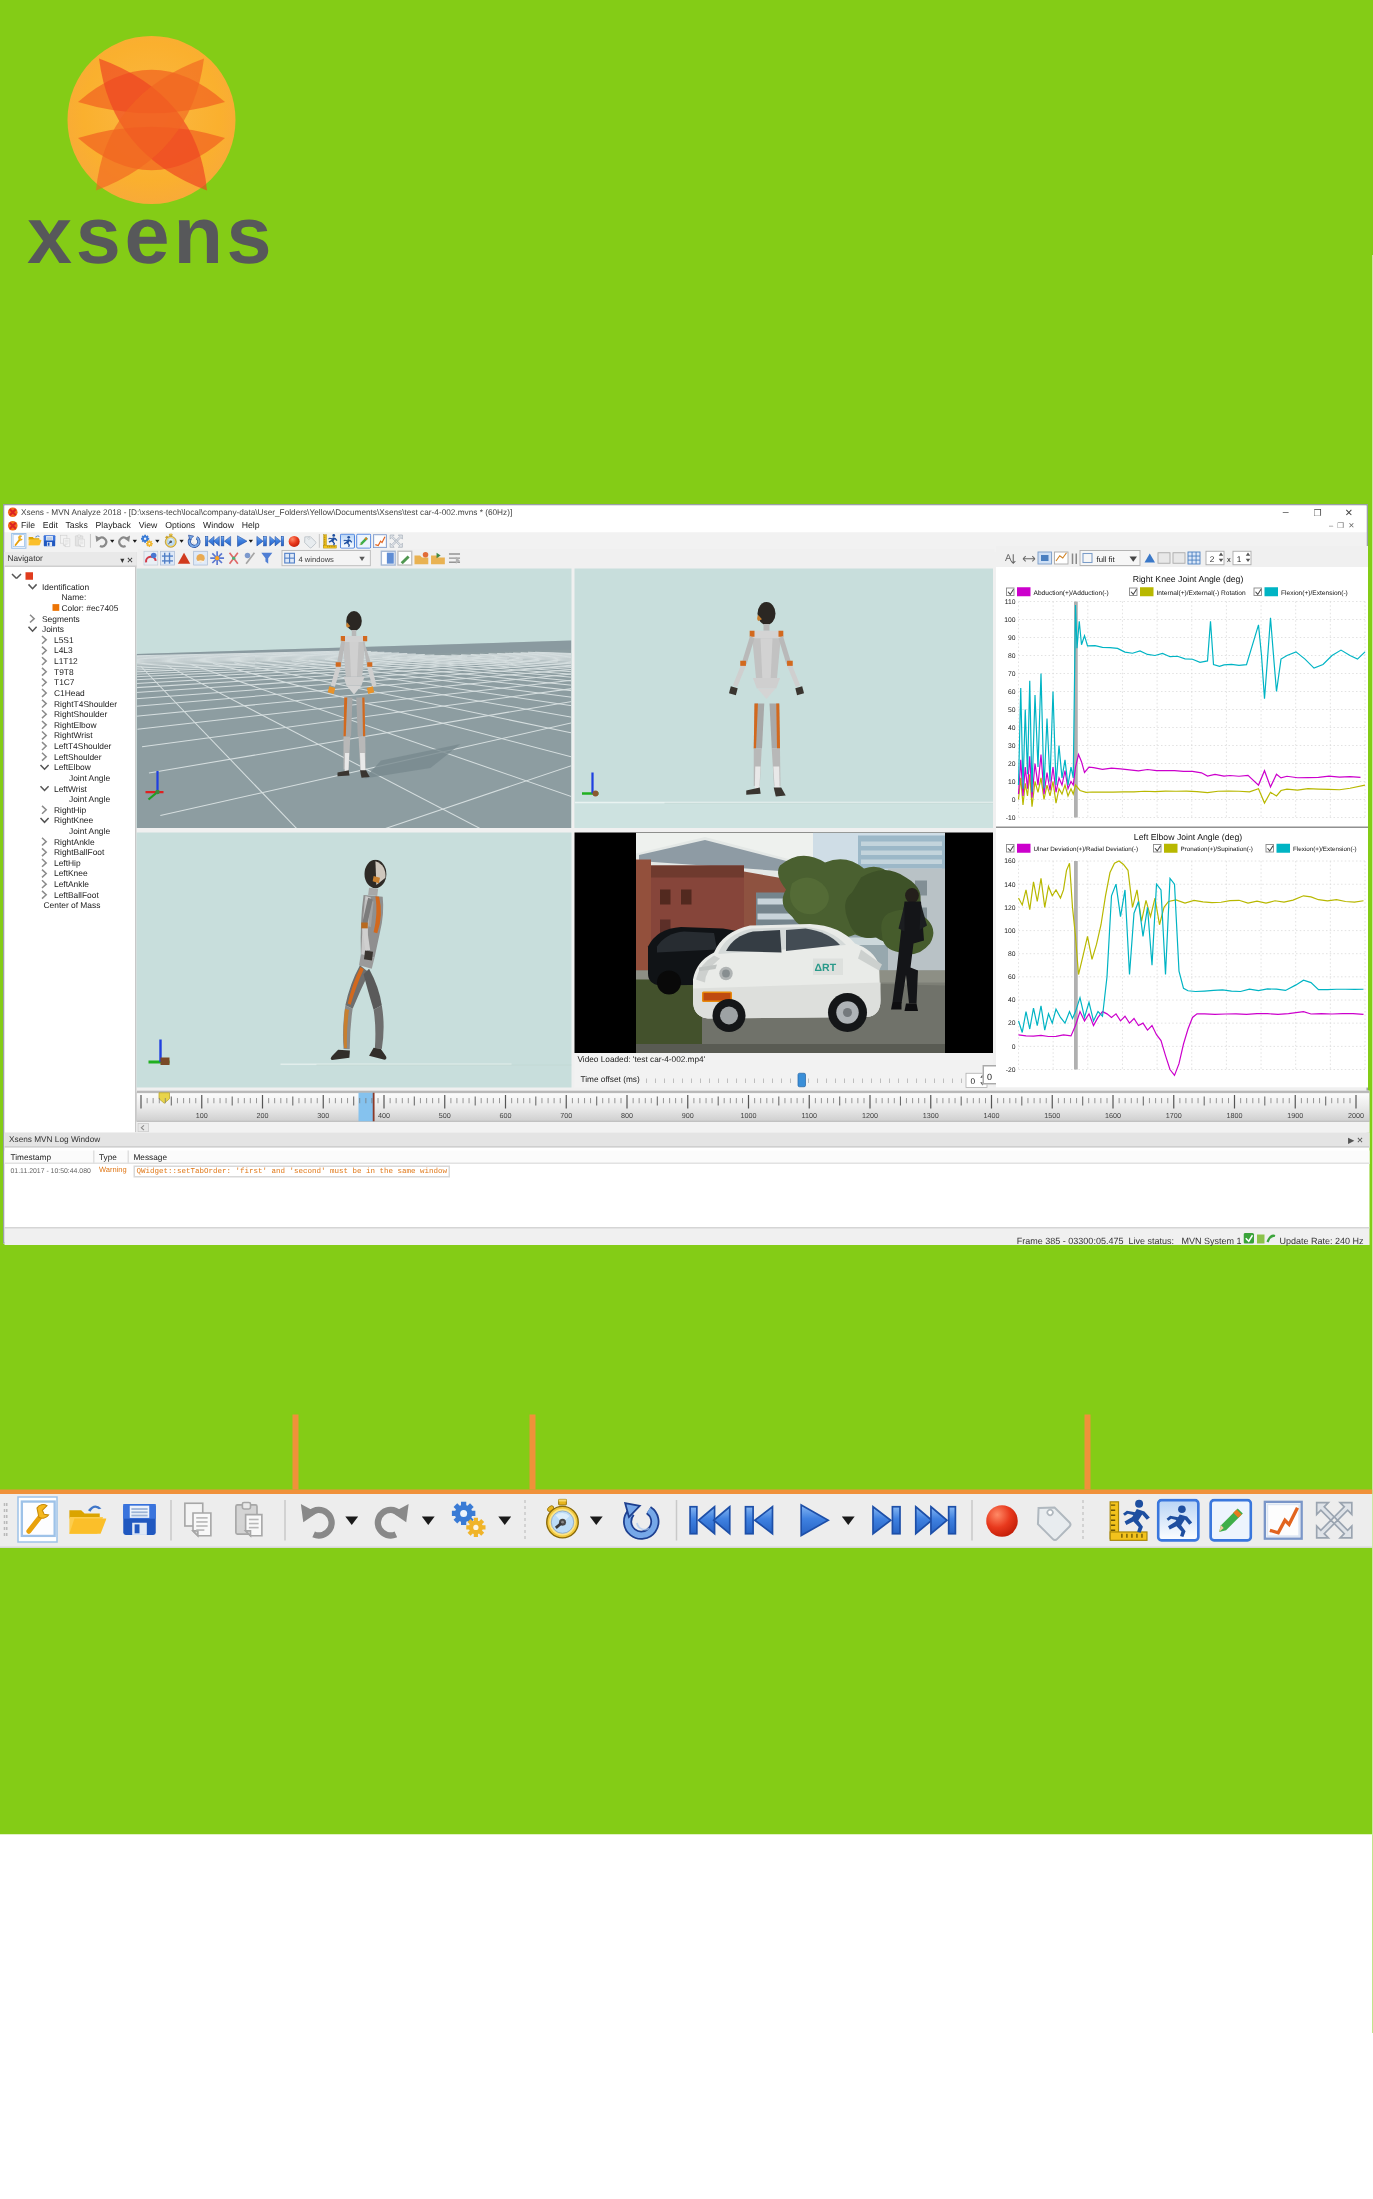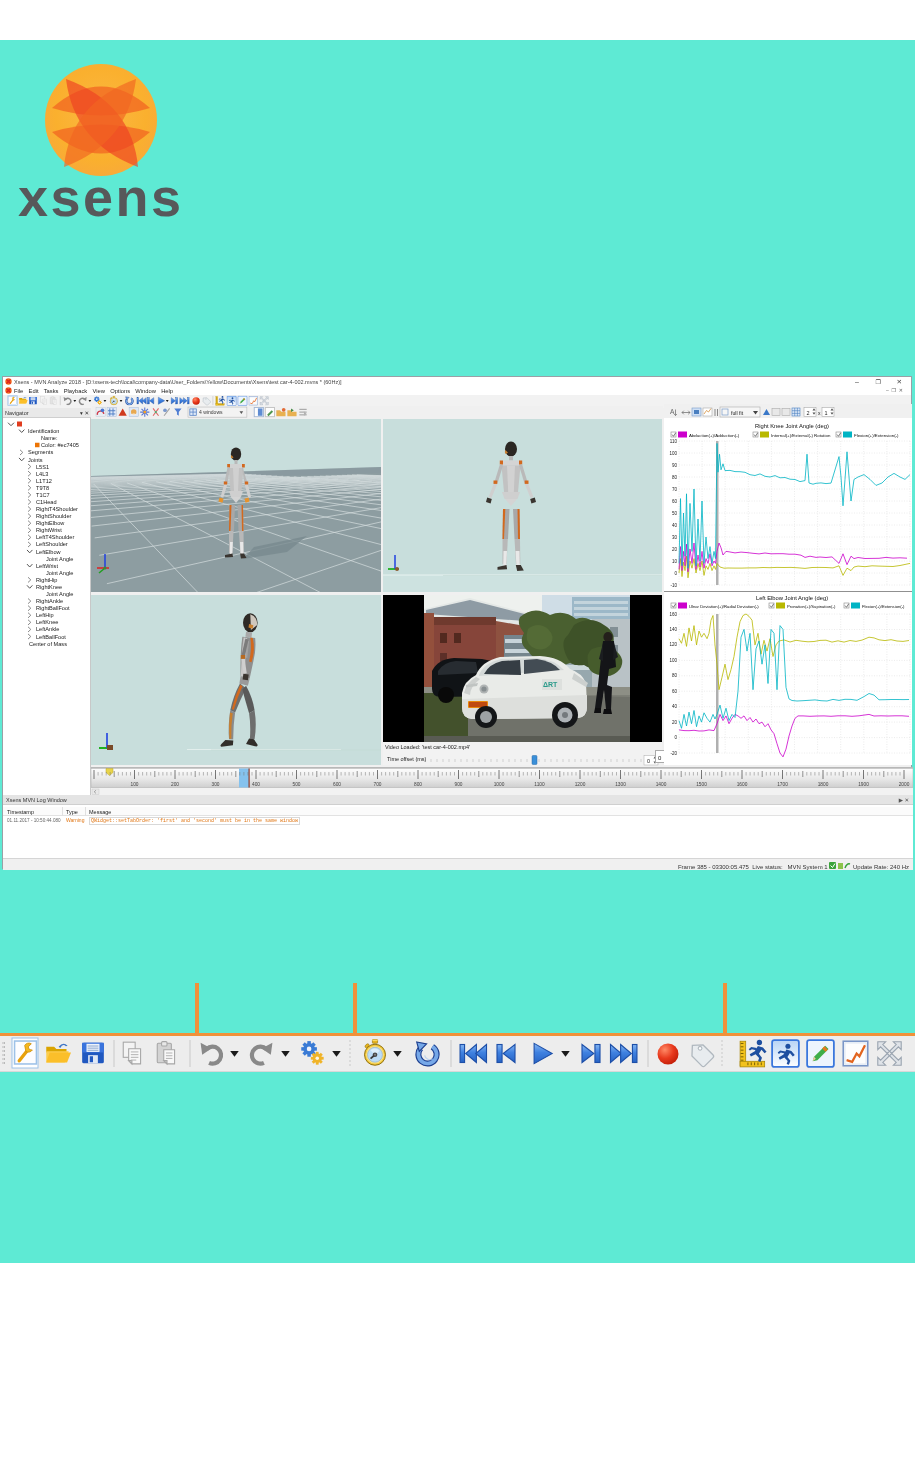--- a/index.html
+++ b/index.html
@@ -1,18 +1,18 @@
 <!DOCTYPE html>
 <html><head>
 <meta charset="utf-8">
 <style>
 html,body{margin:0;padding:0;background:#fff;}
 *{box-sizing:border-box;}
-#page{position:relative;width:915px;height:1223px;background:#5eead4;overflow:hidden;
-  font-family:"Liberation Sans", sans-serif;margin-top:40px;}
+#page{position:relative;width:915px;height:1223px;background:#84cc16;overflow:hidden;
+  font-family:"Liberation Sans", sans-serif;}
 .abs{position:absolute;}
 
 #logo-text{position:absolute;left:18px;top:126px;font-size:54px;font-weight:bold;
   color:#57585a;letter-spacing:2.5px;}
 
 #shot{position:absolute;left:2px;top:336px;width:910px;height:493px;background:#f0f0f0;
   border:1px solid #9aa0a6;font-size:6px;color:#222;}
 #titlebar{position:absolute;left:0;top:0;width:100%;height:9px;background:#fff;}
 #menubar{position:absolute;left:0;top:9px;width:100%;height:9px;background:#fff;}
 #maintb{position:absolute;left:0;top:18px;width:100%;height:13px;background:#f2f2f2;}

